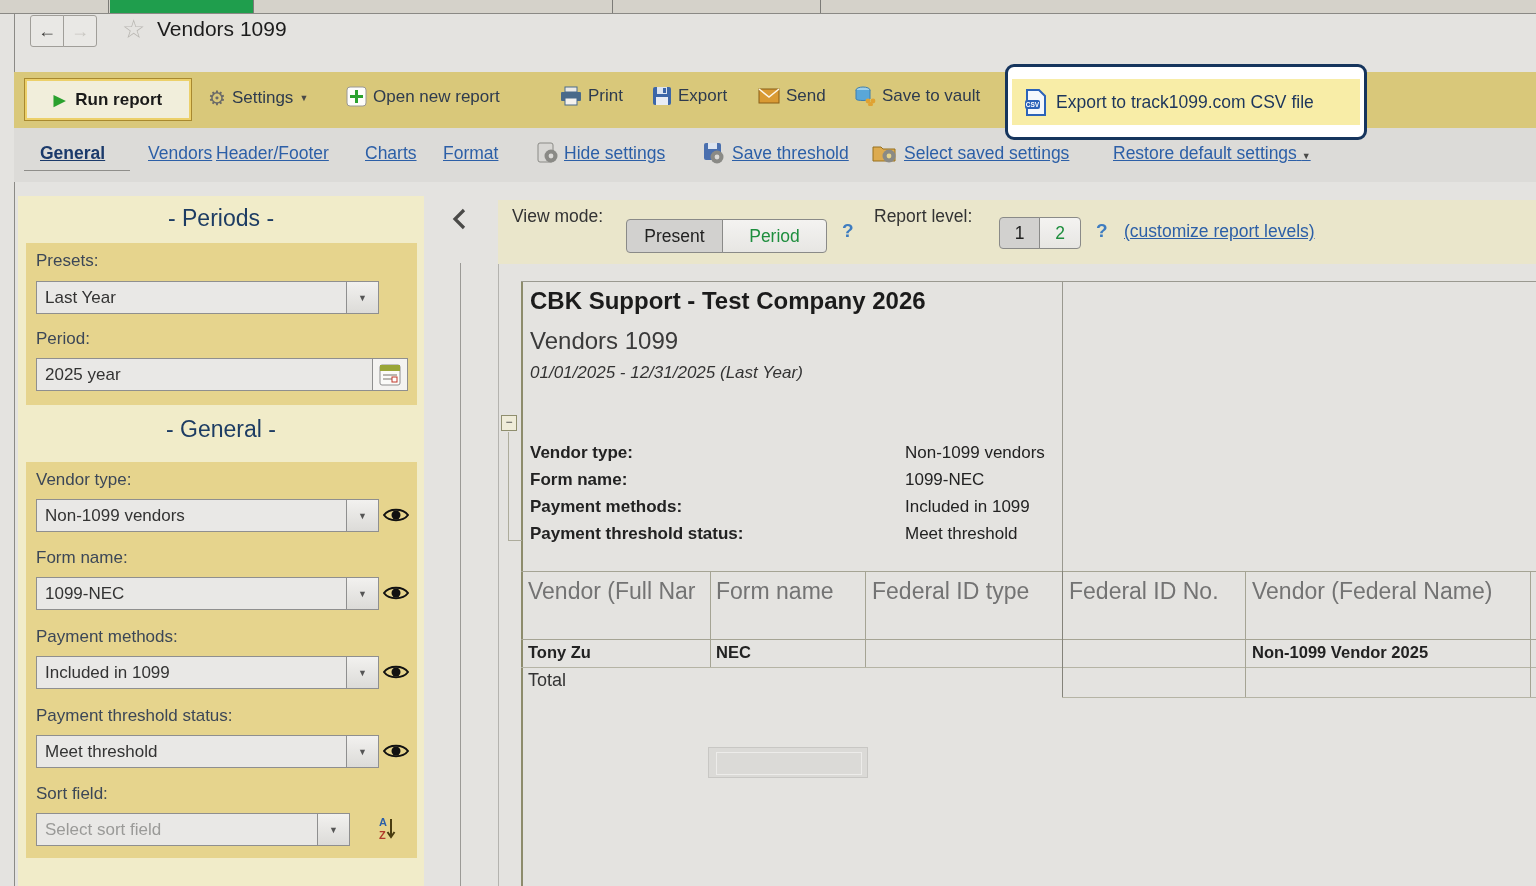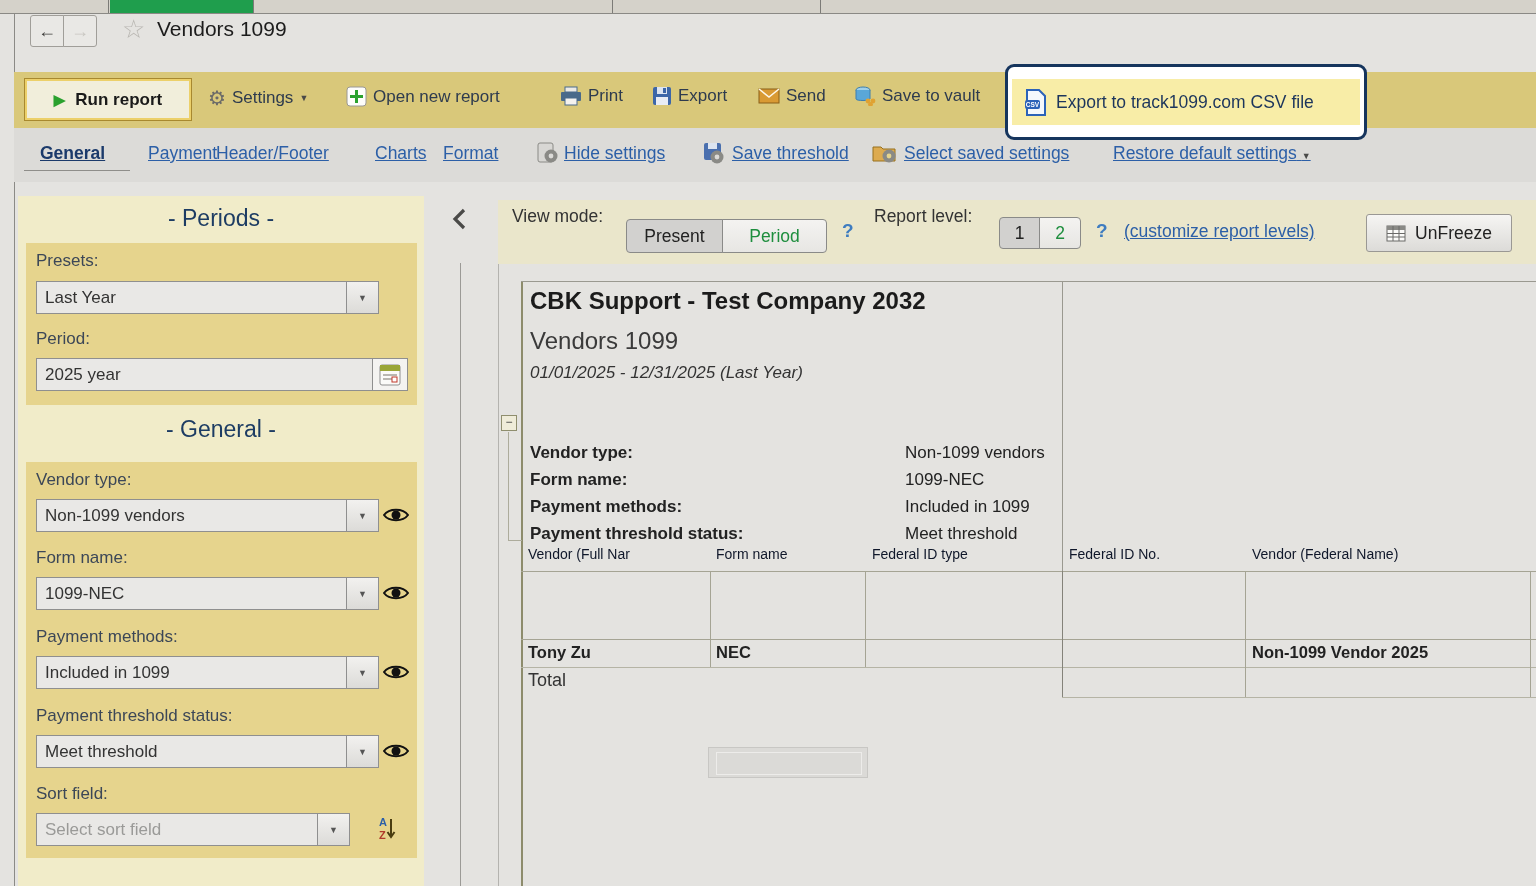--- a/index.html
+++ b/index.html
@@ -56,21 +56,21 @@
   .cuslink{left:1124px;top:221px;font-size:17.5px;color:#2c5fa7;text-decoration:underline;cursor:pointer;}
   .unfreeze{left:1366px;top:214px;width:146px;height:38px;background:linear-gradient(#f6f5f3,#dcdbd8);
     border:1px solid #9a9894;border-radius:3px;box-sizing:border-box;display:flex;align-items:center;
     justify-content:center;gap:9px;font-size:17.5px;color:#222;cursor:pointer;}
   
   .rcompany{left:530px;top:287px;font-size:24px;font-weight:bold;color:#1b1b1b;white-space:nowrap;}
   .rtitle{left:530px;top:327px;font-size:24px;color:#3a3a3a;}
   .rdates{left:530px;top:363px;font-size:17px;font-style:italic;color:#333;}
   .plabel{left:530px;font-size:17px;font-weight:bold;color:#222;}
   .pvalue{left:905px;font-size:17px;color:#222;white-space:nowrap;}
-  .thead{top:546px;font-size:14px;color:#0f172a;white-space:nowrap;overflow:hidden;}
+  .thead{top:578px;font-size:23px;color:#737373;white-space:nowrap;overflow:hidden;}
   .tcell{top:643px;font-size:16.5px;color:#222;white-space:nowrap;font-weight:bold;}
   .minusbox{left:501px;top:415px;width:16px;height:16px;background:#efecd9;border:1px solid #8f8e6e;
     box-sizing:border-box;font-size:12px;line-height:13px;text-align:center;color:#444;cursor:pointer;}
   .pager{left:708px;top:747px;width:160px;height:31px;background:#dbdad7;border:1px solid #c8c7c4;box-sizing:border-box;}
   .pagerin{position:absolute;left:7px;top:4px;width:144px;height:21px;border:1px solid #edecea;background:#dbdad7;}
 </style>
 </head>
 <body>
 
 <div class="screen">
@@ -153,23 +153,23 @@
           <rect x="1" y="11" width="15" height="9" rx="2" fill="#2c63b8"></rect>
           <text x="8.5" y="18" font-size="6.5" fill="#ffffff" text-anchor="middle" font-family="Liberation Sans, sans-serif" font-weight="bold">CSV</text>
         </svg>
       <span>Export to track1099.com CSV file</span>
     </div>
   </div>
 
   <div class="abs tabband"></div>
   <div class="abs stab active" style="left:40px">General</div>
   <div class="line" style="left:24px;top:170px;width:106px;height:1px;background:#8f8e8a"></div>
-  <div class="abs stab" style="left:148px">Payment</div>
+  <div class="abs stab" style="left:148px">Vendors</div>
   <div class="abs stab" style="left:216px">Header/Footer</div>
-  <div class="abs stab" style="left:375px">Charts</div>
+  <div class="abs stab" style="left:365px">Charts</div>
   <div class="abs stab" style="left:443px">Format</div>
 
   <svg class="abs tabicon" style="left:536px" width="24" height="24">
       <rect x="2" y="2" width="15" height="19" rx="2" fill="#d8d7d4" stroke="#8a8a86"></rect>
       <circle cx="15" cy="15" r="6.5" fill="#8a8a86"></circle>
       <circle cx="15" cy="15" r="2.4" fill="#dcdbd8"></circle>
     </svg>
   <div class="abs stab" style="left:564px">Hide settings</div>
   <svg class="abs tabicon" style="left:702px" width="24" height="24">
       <rect x="2" y="2" width="17" height="17" rx="2" fill="#4a6fae"></rect>
@@ -270,35 +270,27 @@
   <div class="abs viewbar"></div>
   <div class="abs vlabel" style="left:512px">View mode:</div>
   <div class="segbtn pressed" style="left:626px;width:97px;border-radius:4px 0 0 4px">Present</div>
   <div class="segbtn unpressed" style="left:722px;width:105px;border-radius:0 4px 4px 0">Period</div>
   <div class="helpq" style="left:842px">?</div>
   <div class="abs vlabel" style="left:874px">Report level:</div>
   <div class="segbtn pressed" style="left:999px;top:217px;width:41px;height:32px;border-radius:4px 0 0 4px">1</div>
   <div class="segbtn unpressed" style="left:1039px;top:217px;width:42px;height:32px;border-radius:0 4px 4px 0">2</div>
   <div class="helpq" style="left:1096px">?</div>
   <div class="abs cuslink">(customize report levels)</div>
-  <div class="abs unfreeze">
-    <svg width="20" height="17">
-        <rect x="1" y="1" width="18" height="15" fill="#fbfbf9" stroke="#6a6a68"></rect>
-        <rect x="1" y="1" width="18" height="4" fill="#8a8a86"></rect>
-        <path d="M1 8.5 H19 M1 12 H19 M7 1 V16 M13 1 V16" stroke="#6a6a68" stroke-width="1"></path>
-      </svg>
-    <span>UnFreeze</span>
-  </div>
 
   <div class="line" style="left:498px;top:264px;width:1px;height:622px;background:#b4b3af"></div>
   <div class="line" style="left:521px;top:281px;width:2px;height:605px;background:#8d8c6c"></div>
   <div class="line" style="left:521px;top:281px;width:1015px;height:1px"></div>
   <div class="line" style="left:1062px;top:281px;width:1px;height:290px"></div>
 
-  <div class="abs rcompany">CBK Support - Test Company 2032</div>
+  <div class="abs rcompany">CBK Support - Test Company 2026</div>
   <div class="abs rtitle">Vendors 1099</div>
   <div class="abs rdates">01/01/2025 - 12/31/2025 (Last Year)</div>
 
   <div class="abs minusbox">−</div>
   <div class="line" style="left:508px;top:432px;width:1px;height:109px;background:#adac9c"></div>
   <div class="line" style="left:508px;top:540px;width:14px;height:1px;background:#adac9c"></div>
 
   <div class="abs plabel" style="top:443px">Vendor type:</div>
   <div class="abs pvalue" style="top:443px">Non-1099 vendors</div>
   <div class="abs plabel" style="top:470px">Form name:</div>

